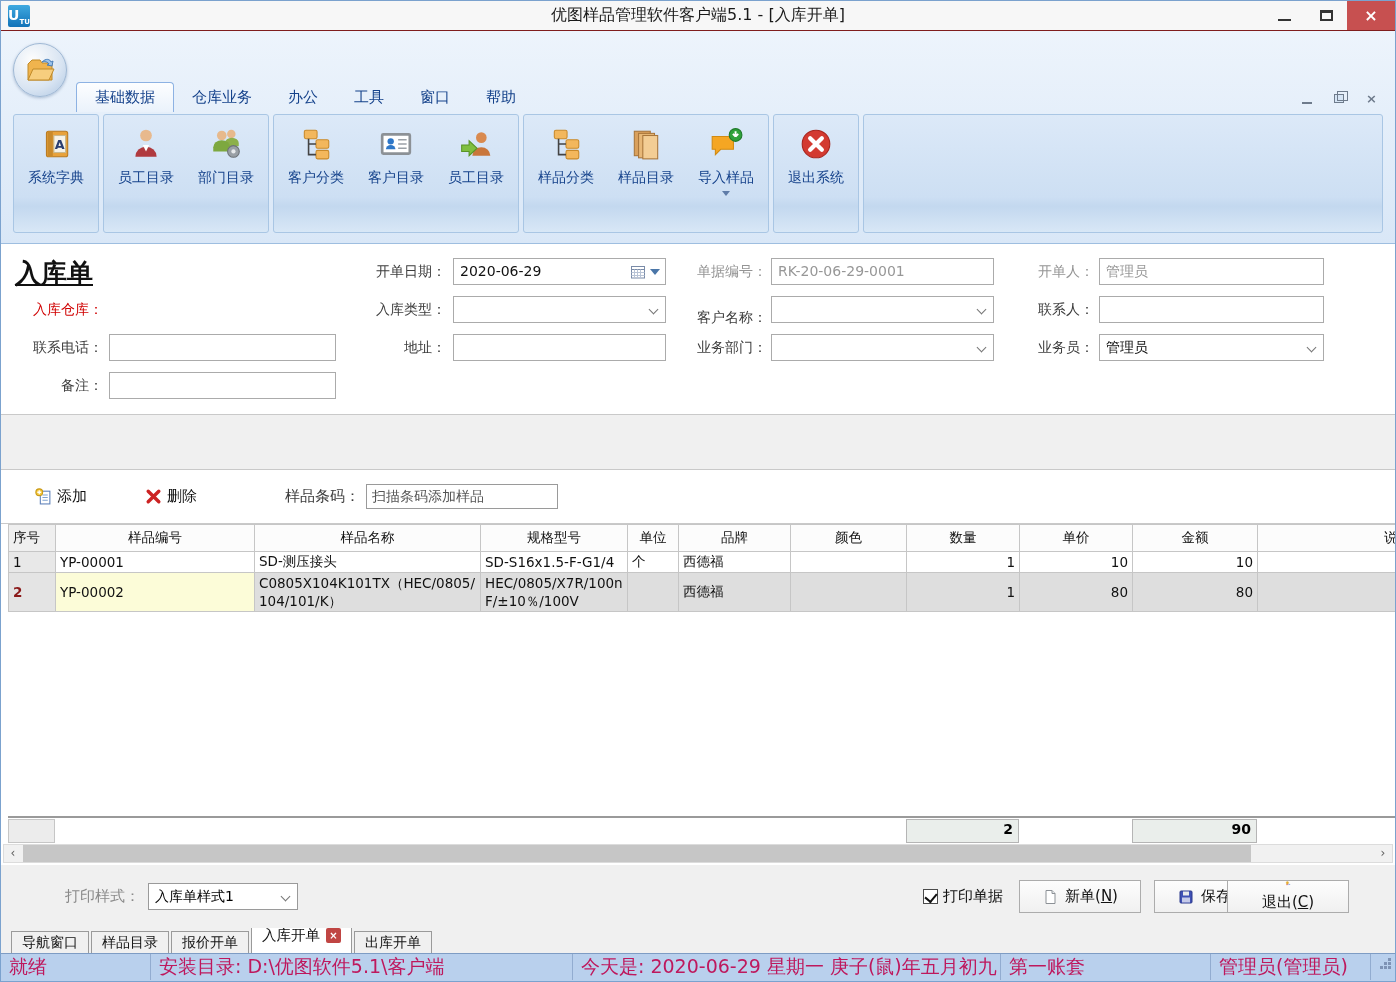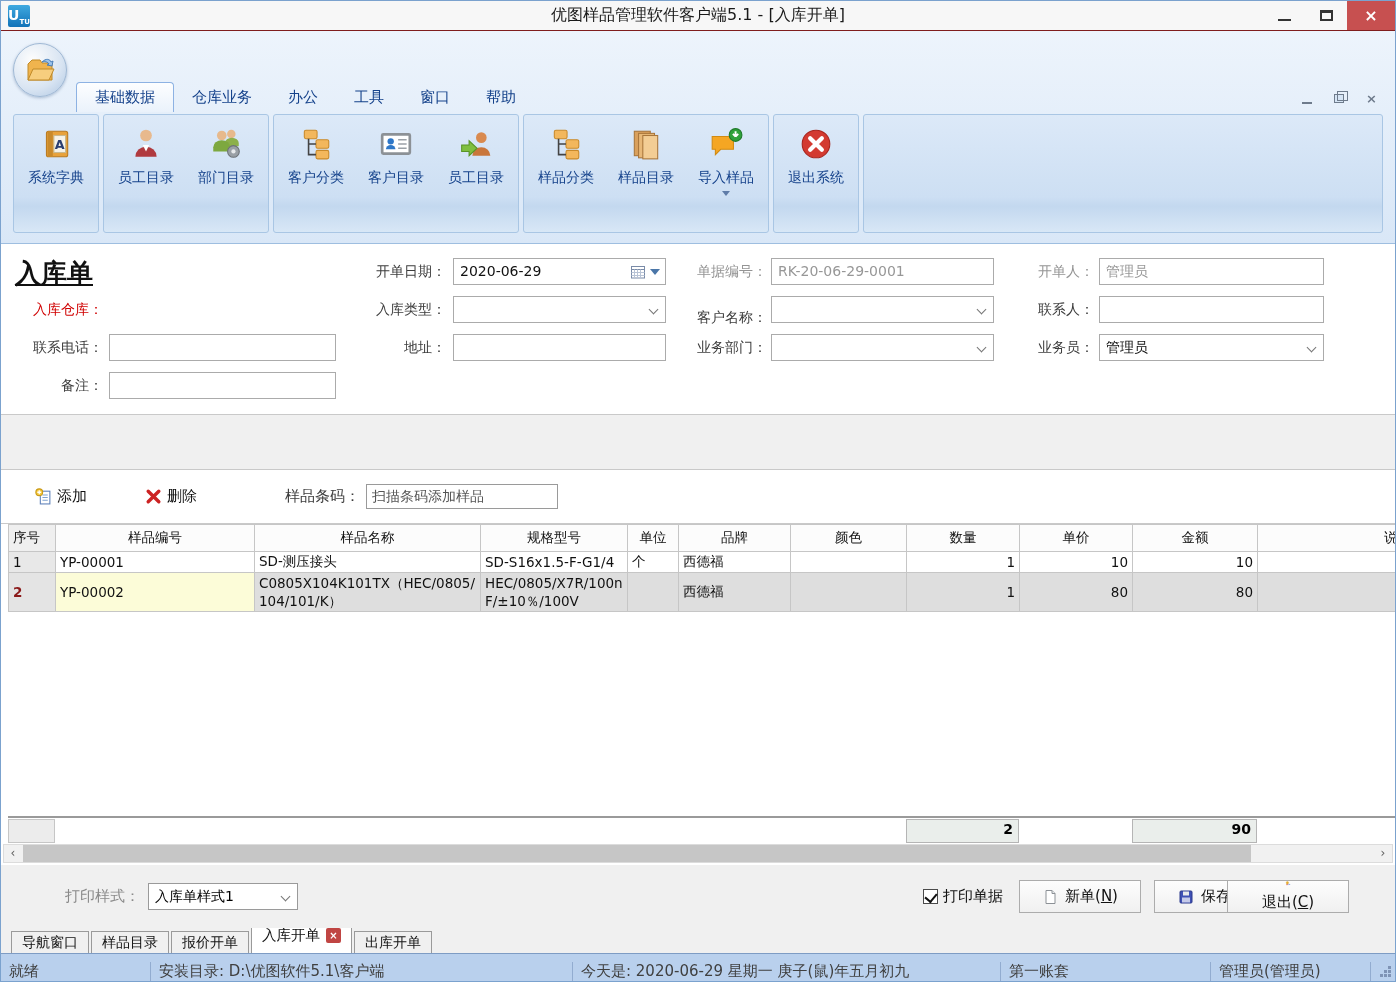--- a/index.html
+++ b/index.html
@@ -93,21 +93,21 @@
   .btn .mn { text-decoration:underline; }
   .btn-new { left:974px; } .btn-save { left:1109px; } .btn-exit { left:1182px;flex-direction:column; }
 
   
   .doc-tabs { height:25px; background:#F0F0F0; display:flex; align-items:flex-end; padding-left:10px; gap:2px; flex:0 0 auto; }
   .dtab { height:22px; padding:0 10px; border:1px solid #9A9A9A; border-bottom:none; background:#F0F0F0; font-size:14px; color:#111; display:flex; align-items:center; gap:6px; }
   .dtab.active { height:37px; background:#fff; font-size:14.5px; }
   .tab-close { width:15px; height:15px; background:#C04543; border-radius:2px; color:#fff; font-size:10px; font-weight:bold; text-align:center; line-height:15px; }
 
   
-  .statusbar { height:28px; background:#B9D0ED; border-top:1px solid #7E9CC4; display:flex; align-items:flex-end; font-size:15px; color:#404040; flex:0 0 auto; }
+  .statusbar { height:28px; background:#B9D0ED; border-top:1px solid #7E9CC4; display:flex; align-items:flex-start; font-size:19px; color:#be185d; flex:0 0 auto; }
   .sseg { display:flex; align-items:center; padding-left:8px; border-right:1px solid #92ACD0; }
   .s0 { width:150px; } .s1 { width:422px; } .s2 { width:428px; } .s3 { width:210px; } .s4 { width:160px; }
   .grip { flex:1; display:flex; align-items:flex-end; justify-content:flex-end; padding:3px 3px; }
 </style>
 </head>
 <body>
 
 <div class="window">
 
   <div class="titlebar">

